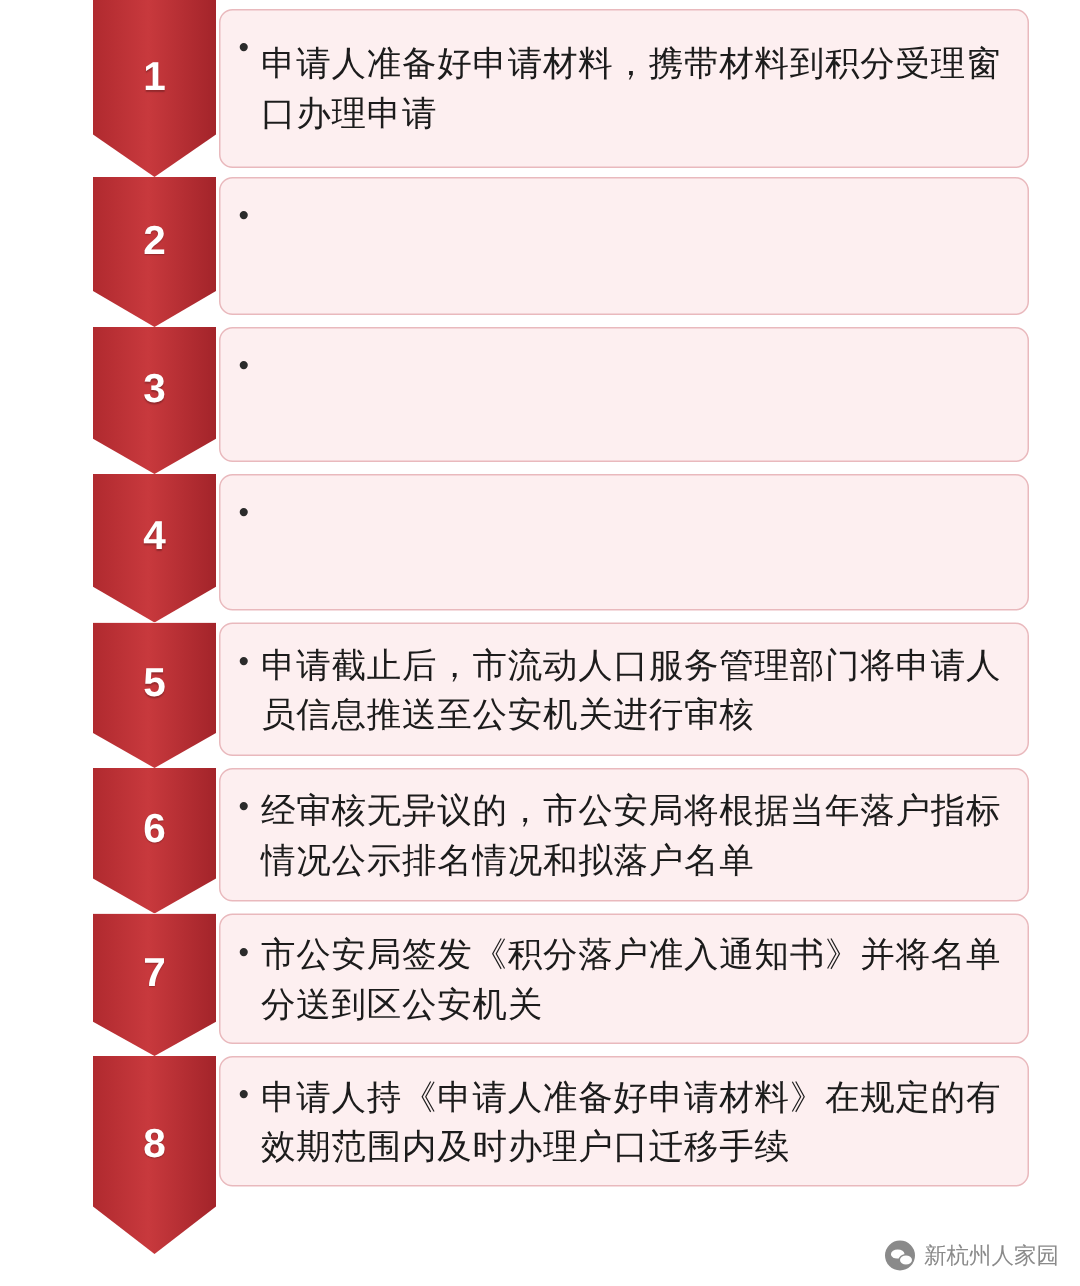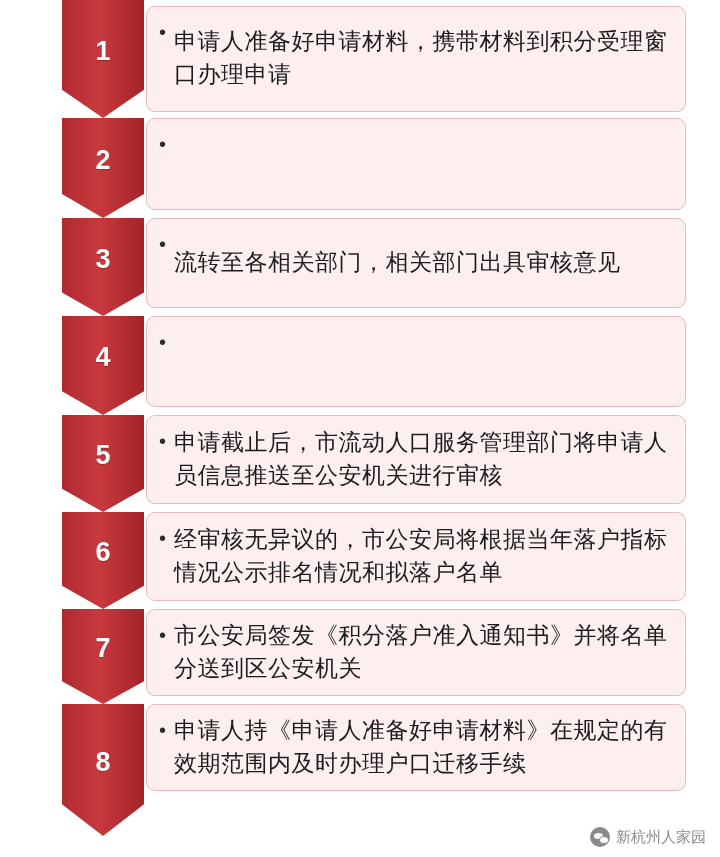--- a/index.html
+++ b/index.html
@@ -76,21 +76,21 @@
     margin-right: 8px;
     flex: 0 0 auto;
     align-self: flex-start;
     padding-top: 5px;
   }
   .text {
     color: #1c1c1c;
     font-size: 23px;
     line-height: 1.42;
     letter-spacing: 0.5px;
-    font-family: Liberation Serif, serif;
+    font-family: Liberation Sans, sans-serif;
   }
   
   .watermark {
     position: absolute;
     right: 14px;
     bottom: 10px;
     display: flex;
     align-items: center;
     color: #8a8a8a;
     font-size: 15px;
@@ -171,21 +171,20 @@
 
     <div class="row" style="height:100px;box-sizing:border-box;">
       <div class="box" style="height:92px;">
         <span class="bullet">•</span>
       </div>
     </div>
 
     <div class="row" style="height:98px;box-sizing:border-box;">
       <div class="box" style="height:90px;">
         <span class="bullet">•</span>
-        <span class="text">流转至各相关部门，相关部门出具审核意见</span>
       </div>
     </div>
 
     <div class="row" style="height:99px;box-sizing:border-box;">
       <div class="box" style="height:91px;">
         <span class="bullet">•</span>
       </div>
     </div>
 
     <div class="row" style="height:97px;box-sizing:border-box;">

